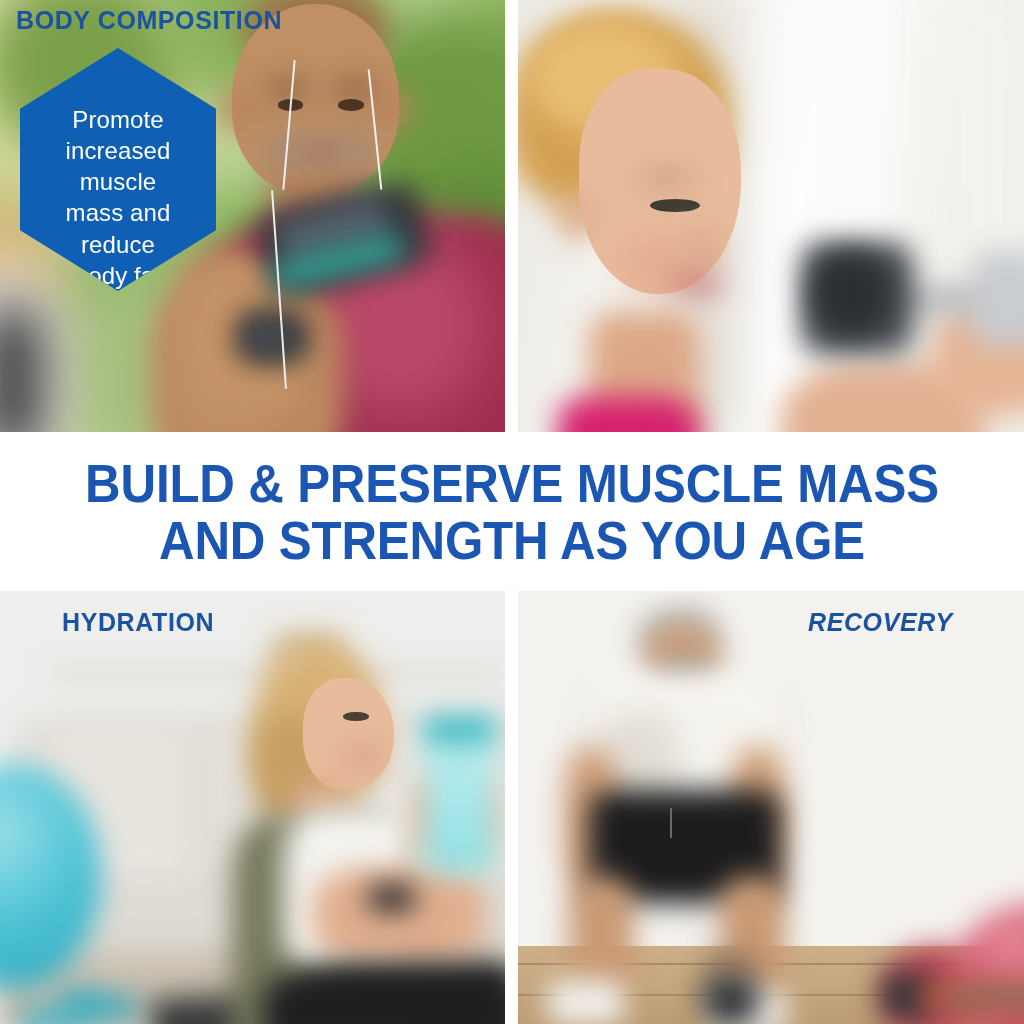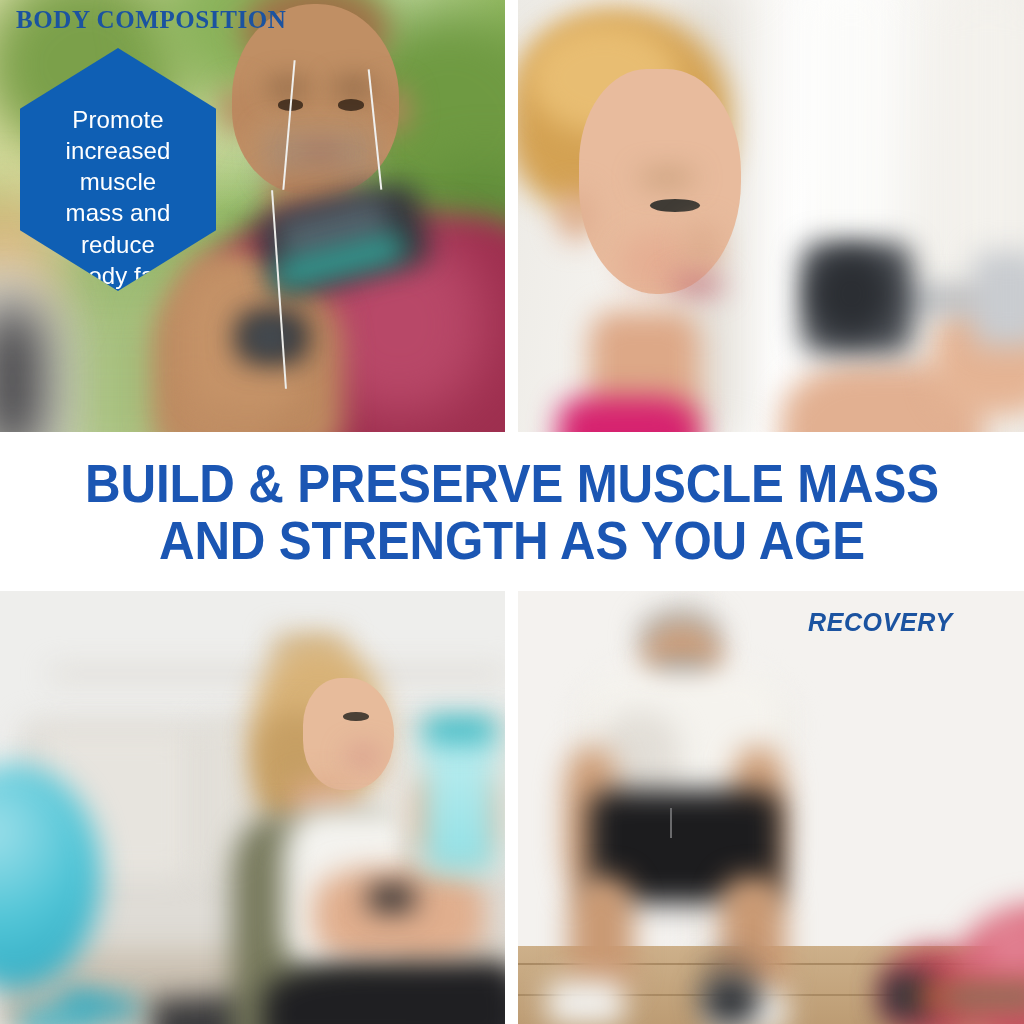--- a/index.html
+++ b/index.html
@@ -186,21 +186,21 @@
 
   
   .cat-label{
     position:absolute;
     color:#1B53A0;
     font-size:25px;
     font-weight:bold;
     letter-spacing:.6px;
     white-space:nowrap;
   }
-  #label-body-composition{ left:16px;  top:6px;font-family:Liberation Serif, serif;  }
+  #label-body-composition{ left:16px;  top:6px;  }
   #label-performance     { left:783px; top:6px;  }
   #label-hydration       { left:62px;  top:608px;}
   #label-recovery        { left:808px; top:608px;font-style:italic;}
 
   
   #headline{
     position:absolute; left:0; top:455px; width:1024px;
     text-align:center;
     color:#1B56B3;
     font-size:53px;
@@ -325,20 +325,21 @@
       <div class="blob soft" id="hy-arm"></div>
       <div class="blob soft" id="hy-hand"></div>
       <div id="hy-watch" class="soft"></div>
       <div id="hy-bottle" class="soft"></div>
       <div id="hy-bottle-cap" class="soft"></div>
       <div id="hy-legs" class="soft"></div>
     </div>
 
   </div>
 
+  <div class="cat-label" id="label-hydration">HYDRATION</div>
 
   <div class="panel" id="panel-recovery">
     <div class="photo" id="photo-recovery">
       <div id="rc-wall"></div>
       <div id="rc-corner" class="soft"></div>
       <div id="rc-floor"></div>
       <div id="rc-plank-1"></div>
       <div id="rc-plank-2"></div>
 
       <div class="blob soft" id="rc-hair"></div>

